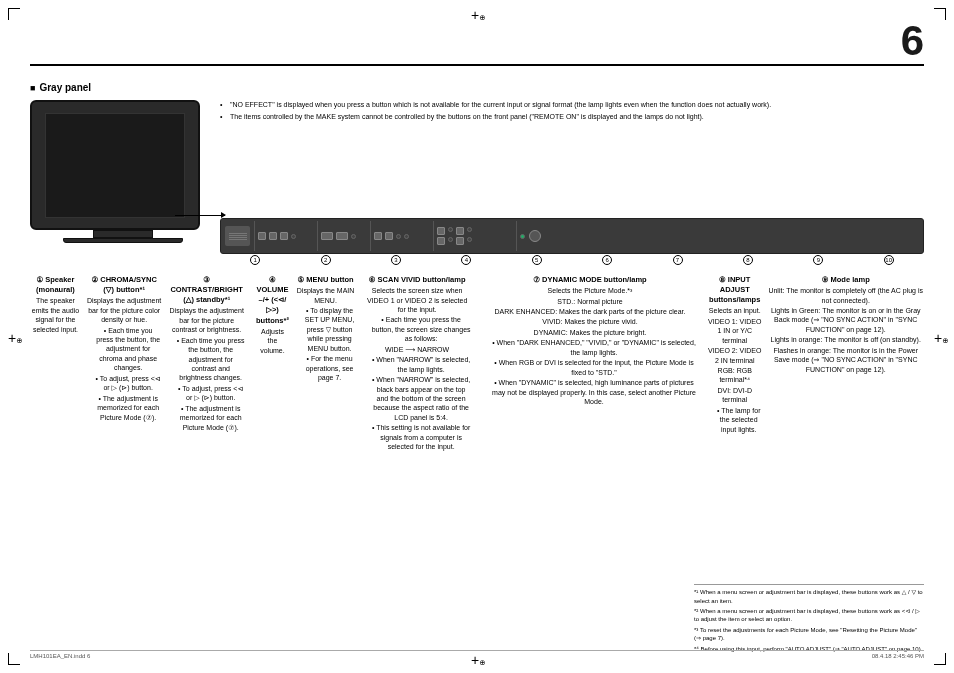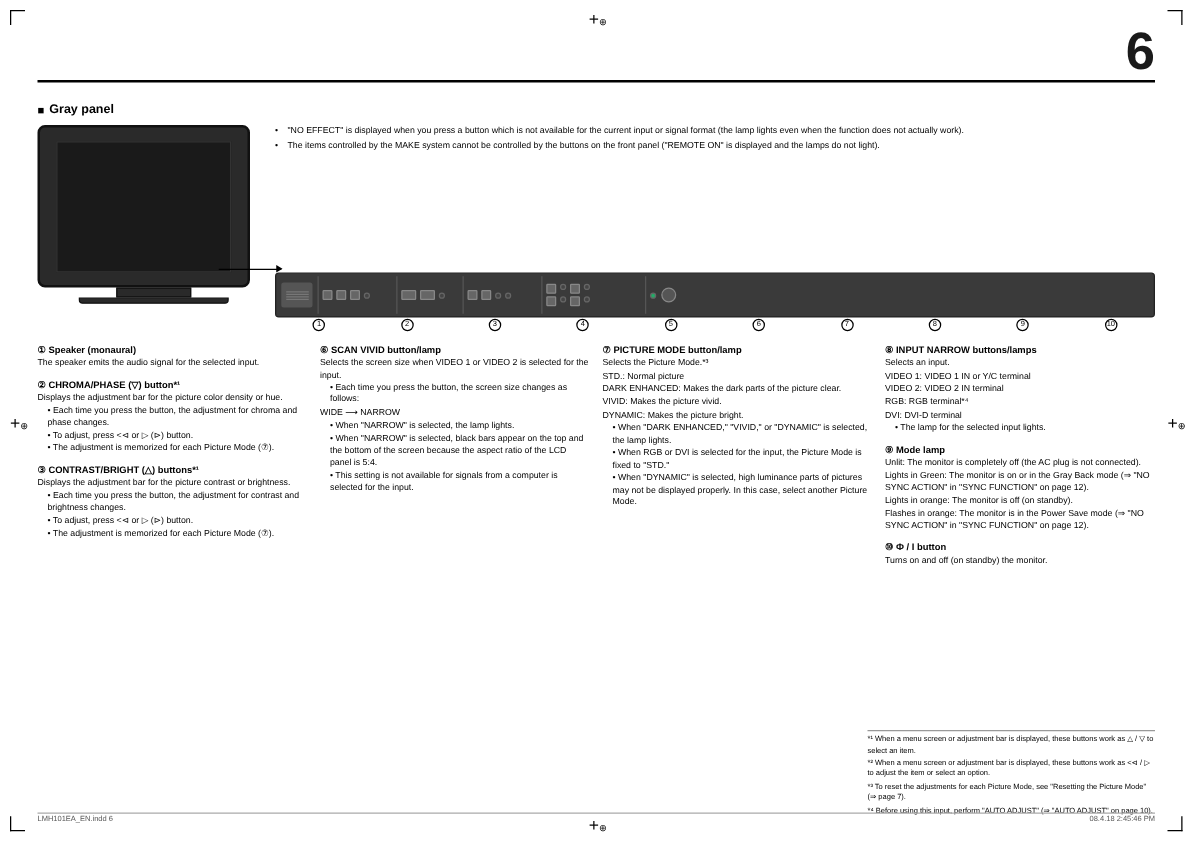--- a/index.html
+++ b/index.html
@@ -217,22 +217,23 @@
       left: 30px;
       right: 30px;
       bottom: 30px;
       display: grid;
       grid-template-columns: 1fr 1fr 1fr 1fr;
       gap: 0 10px;
     }
 
     .column {
       display: flex;
-      flex-direction: column;
+      flex-direction: row;
       gap: 6px;
+      text-align: center;
     }
 
     .item-block {
       line-height: 1.35;
     }
 
     .item-title {
       font-weight: bold;
       font-size: 7.5px;
       margin-bottom: 1px;
@@ -431,93 +432,101 @@
 
 <div class="content-area">
   <div class="column" id="col-1">
       <div class="item-block">
         <div class="item-title">① Speaker (monaural)</div>
         <div class="item-body">
           <p>The speaker emits the audio signal for the selected input.</p>
         </div>
       </div>
       <div class="item-block">
-        <div class="item-title">② CHROMA/PHASE (▽) button*¹</div>
+        <div class="item-title">② CHROMA/SYNC (▽) button*¹</div>
         <div class="item-body">
           <p>Displays the adjustment bar for the picture color density or hue.</p>
           <p style="padding-left: 8px; position: relative;">• Each time you press the button, the adjustment for chroma and phase changes.</p>
           <p style="padding-left: 8px; position: relative;">• To adjust, press &lt;⊲ or ▷ (⊳) button.</p>
           <p style="padding-left: 8px; position: relative;">• The adjustment is memorized for each Picture Mode (⑦).</p>
         </div>
       </div>
       <div class="item-block">
-        <div class="item-title">③ CONTRAST/BRIGHT (△) buttons*¹</div>
+        <div class="item-title">③ CONTRAST/BRIGHT (△) standby*¹</div>
         <div class="item-body">
           <p>Displays the adjustment bar for the picture contrast or brightness.</p>
           <p style="padding-left: 8px; position: relative;">• Each time you press the button, the adjustment for contrast and brightness changes.</p>
           <p style="padding-left: 8px; position: relative;">• To adjust, press &lt;⊲ or ▷ (⊳) button.</p>
           <p style="padding-left: 8px; position: relative;">• The adjustment is memorized for each Picture Mode (⑦).</p>
         </div>
       </div>
     </div>
   <div class="column" id="col-2">
+      <div class="item-block">
+        <div class="item-title">④ VOLUME –/+ (&lt;⊲/▷&gt;) buttons*²</div>
+        <div class="item-body">
+          <p>Adjusts the volume.</p>
+        </div>
+      </div>
+      <div class="item-block">
+        <div class="item-title">⑤ MENU button</div>
+        <div class="item-body">
+          <p>Displays the MAIN MENU.</p>
+          <p style="padding-left: 8px; position: relative;">• To display the SET UP MENU, press ▽ button while pressing MENU button.</p>
+          <p style="padding-left: 8px; position: relative;">• For the menu operations, see page 7.</p>
+        </div>
+      </div>
       <div class="item-block">
         <div class="item-title">⑥ SCAN VIVID button/lamp</div>
         <div class="item-body">
           <p>Selects the screen size when VIDEO 1 or VIDEO 2 is selected for the input.</p>
           <p style="padding-left: 8px; position: relative;">• Each time you press the button, the screen size changes as follows:</p>
           <p>WIDE ⟶ NARROW</p>
           <p style="padding-left: 8px; position: relative;">• When "NARROW" is selected, the lamp lights.</p>
           <p style="padding-left: 8px; position: relative;">• When "NARROW" is selected, black bars appear on the top and the bottom of the screen because the aspect ratio of the LCD panel is 5:4.</p>
           <p style="padding-left: 8px; position: relative;">• This setting is not available for signals from a computer is selected for the input.</p>
         </div>
       </div>
     </div>
   <div class="column" id="col-3">
       <div class="item-block">
-        <div class="item-title">⑦ PICTURE MODE button/lamp</div>
+        <div class="item-title">⑦ DYNAMIC MODE button/lamp</div>
         <div class="item-body">
           <p>Selects the Picture Mode.*³</p>
           <p>STD.: Normal picture</p>
           <p>DARK ENHANCED: Makes the dark parts of the picture clear.</p>
           <p>VIVID: Makes the picture vivid.</p>
           <p>DYNAMIC: Makes the picture bright.</p>
           <p style="padding-left: 8px; position: relative;">• When "DARK ENHANCED," "VIVID," or "DYNAMIC" is selected, the lamp lights.</p>
           <p style="padding-left: 8px; position: relative;">• When RGB or DVI is selected for the input, the Picture Mode is fixed to "STD."</p>
           <p style="padding-left: 8px; position: relative;">• When "DYNAMIC" is selected, high luminance parts of pictures may not be displayed properly. In this case, select another Picture Mode.</p>
         </div>
       </div>
     </div>
   <div class="column" id="col-4">
       <div class="item-block">
-        <div class="item-title">⑧ INPUT NARROW buttons/lamps</div>
+        <div class="item-title">⑧ INPUT ADJUST buttons/lamps</div>
         <div class="item-body">
           <p>Selects an input.</p>
           <p>VIDEO 1: VIDEO 1 IN or Y/C terminal</p>
           <p>VIDEO 2: VIDEO 2 IN terminal</p>
           <p>RGB: RGB terminal*⁴</p>
           <p>DVI: DVI-D terminal</p>
           <p style="padding-left: 8px; position: relative;">• The lamp for the selected input lights.</p>
         </div>
       </div>
       <div class="item-block">
         <div class="item-title">⑨ Mode lamp</div>
         <div class="item-body">
           <p>Unlit: The monitor is completely off (the AC plug is not connected).</p>
           <p>Lights in Green: The monitor is on or in the Gray Back mode (⇒ "NO SYNC ACTION" in "SYNC FUNCTION" on page 12).</p>
           <p>Lights in orange: The monitor is off (on standby).</p>
           <p>Flashes in orange: The monitor is in the Power Save mode (⇒ "NO SYNC ACTION" in "SYNC FUNCTION" on page 12).</p>
         </div>
       </div>
-      <div class="item-block">
-        <div class="item-title">⑩ Ф / I button</div>
-        <div class="item-body">
-          <p>Turns on and off (on standby) the monitor.</p>
-        </div>
-      </div>
     </div>
 </div>
 
 <div class="footnotes" id="footnotes-block">
     <div class="footnote-item">*¹ When a menu screen or adjustment bar is displayed, these buttons work as △ / ▽ to select an item.</div>
     <div class="footnote-item">*² When a menu screen or adjustment bar is displayed, these buttons work as &lt;⊲ / ▷ to adjust the item or select an option.</div>
     <div class="footnote-item">*³ To reset the adjustments for each Picture Mode, see "Resetting the Picture Mode" (⇒ page 7).</div>
     <div class="footnote-item">*⁴ Before using this input, perform "AUTO ADJUST" (⇒ "AUTO ADJUST" on page 10).</div>
   </div>
 

